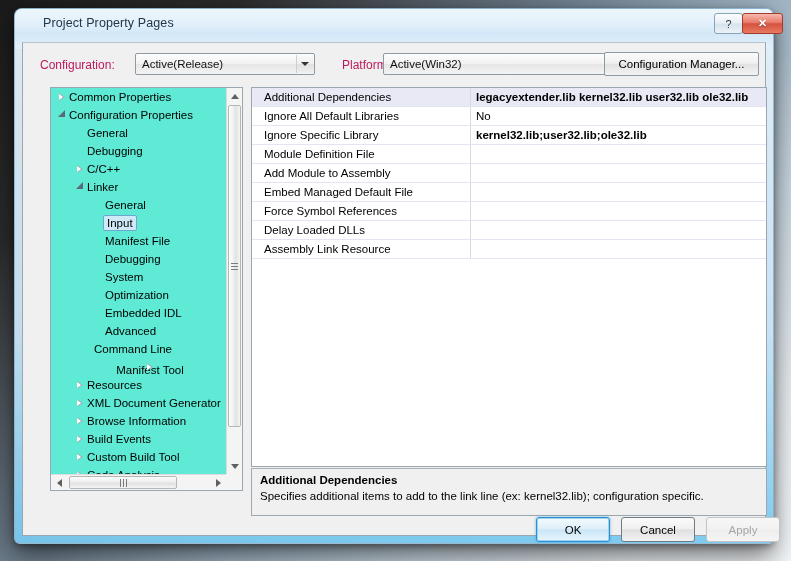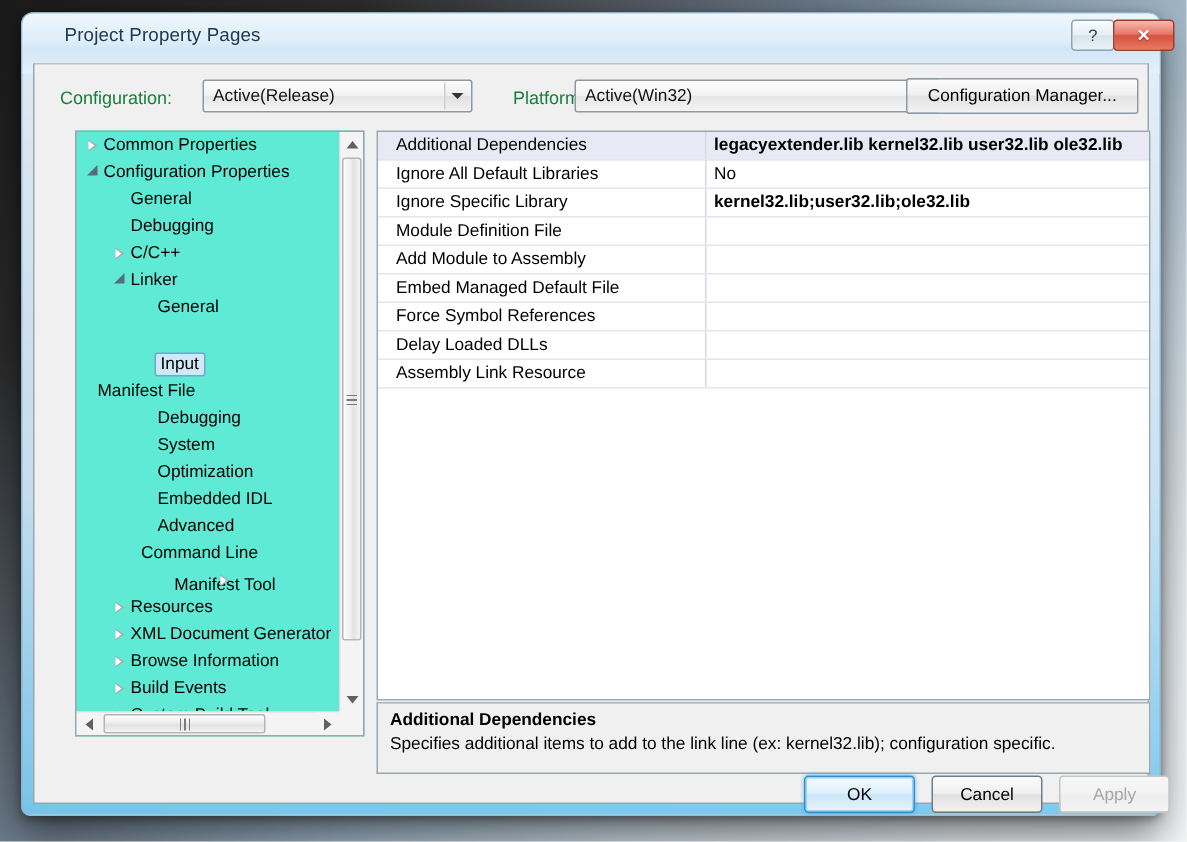--- a/index.html
+++ b/index.html
@@ -78,21 +78,21 @@
     position: absolute;
     left: 7px; top: 33px;
     width: 744px; height: 494px;
     background: #f0f0f0;
     border: 1px solid #9aa7b0;
     border-top-color:#b7c3cb;
   }
 
   
   #configbar { position: absolute; left: 0; top: 0; width: 100%; height: 44px; }
-  .lbl { position: absolute; font-size: 12px; color: #15803d; top: 15px; white-space: nowrap;}
+  .lbl { position: absolute; font-size: 12px; color: #be185d; top: 15px; white-space: nowrap;}
   #cfg-label { left: 17px; }
   #plat-label { left: 319px; }
 
   .combo {
     position: absolute; top: 10px; height: 22px;
     background: linear-gradient(180deg,#fdfdfd 0%,#f2f2f2 48%,#e6e6e6 52%,#f4f4f4 100%);
     border: 1px solid #8e9aa3;
     border-radius: 2px;
     font-size: 11.5px; color: #111;
     display: flex; align-items: center;
@@ -333,25 +333,25 @@
             <span class="tlabel">C/C++</span>
           </div>
           <div class="tnode" style="padding-left: 22px;">
             <span class="tw expanded"></span>
             <span class="tlabel">Linker</span>
           </div>
           <div class="tnode" style="padding-left: 40px;">
             <span class="tw "></span>
             <span class="tlabel">General</span>
           </div>
-          <div class="tnode sel" style="padding-left: 40px; margin-top: 20px;">
+          <div class="tnode sel" style="padding-left: 40px;">
             <span class="tw "></span>
             <span class="tlabel">Input</span>
           </div>
-          <div class="tnode" style="">
+          <div class="tnode" style="padding-left: 40px;">
             <span class="tw "></span>
             <span class="tlabel">Manifest File</span>
           </div>
           <div class="tnode" style="padding-left: 40px;">
             <span class="tw "></span>
             <span class="tlabel">Debugging</span>
           </div>
           <div class="tnode" style="padding-left: 40px;">
             <span class="tw "></span>
             <span class="tlabel">System</span>

